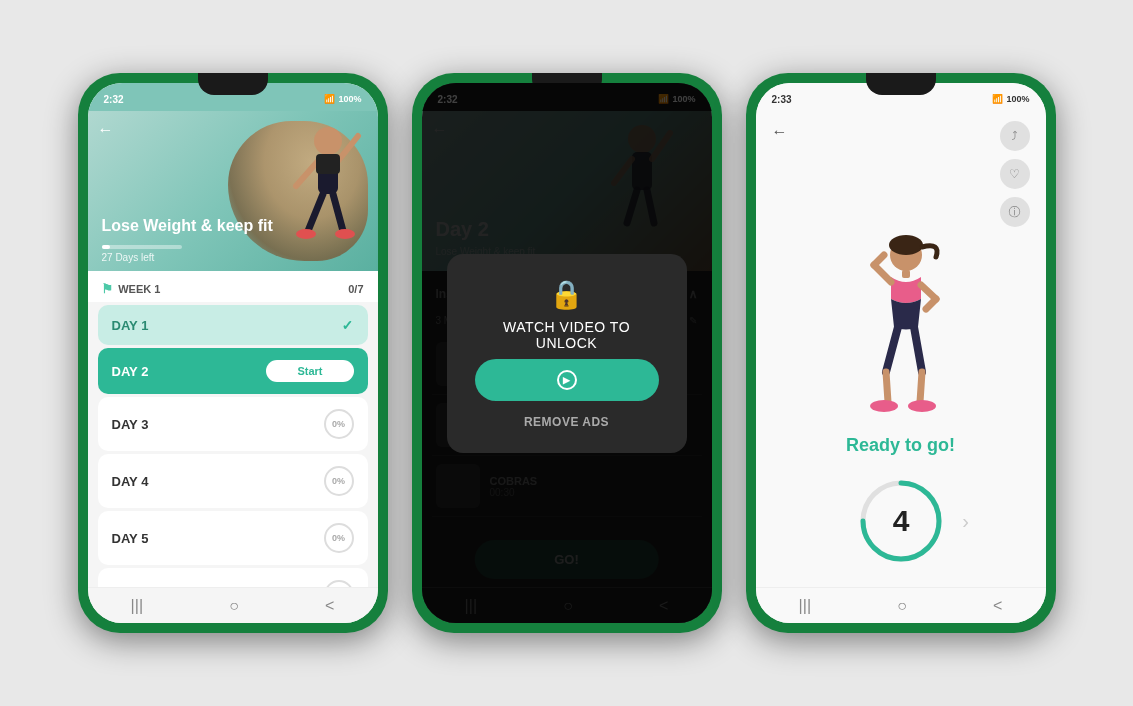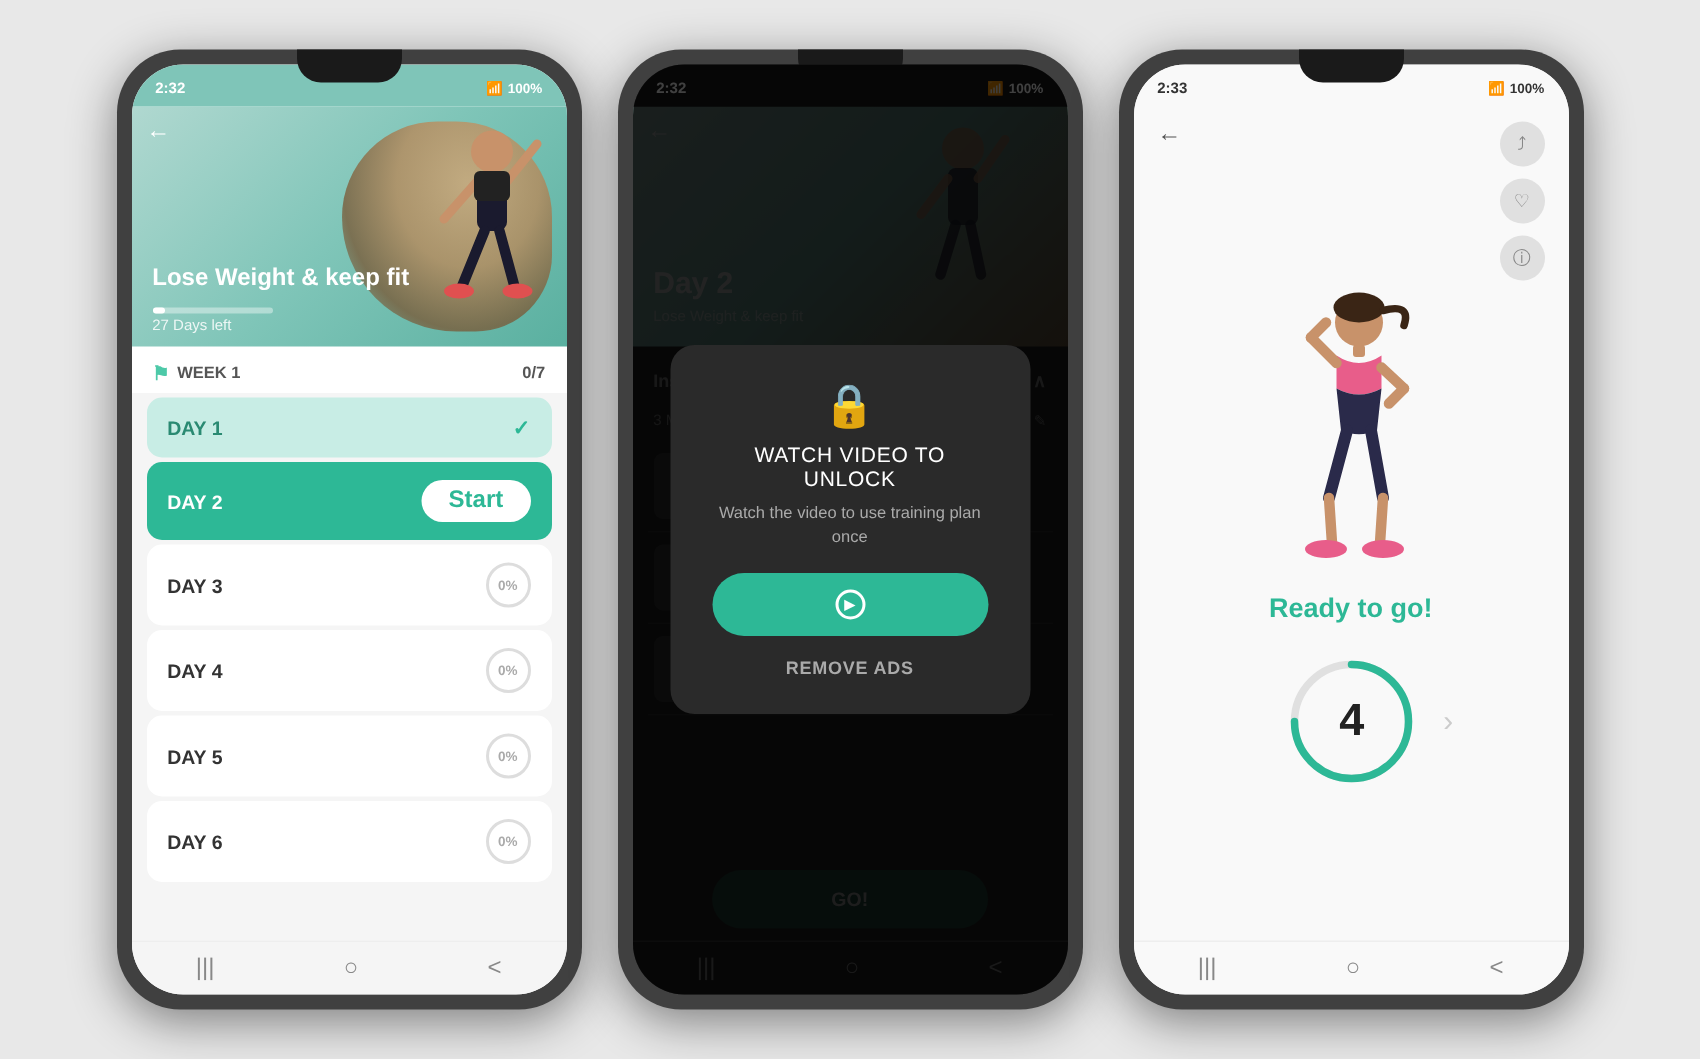--- a/index.html
+++ b/index.html
@@ -10,22 +10,22 @@
       align-items: center;
       width: 1133px;
       height: 706px;
       font-family: 'Arial', sans-serif;
       gap: 24px;
     }
 
     
     .phone {
       width: 310px;
-      height: 640px;
-      background: #404040;
+      height: 560px;
+      background: #15803d;
       border-radius: 42px;
       padding: 10px;
       box-shadow: 0 8px 32px rgba(0,0,0,0.45);
       position: relative;
       flex-shrink: 0;
     }
     .phone-inner {
       width: 100%;
       height: 100%;
       background: #fff;
@@ -106,22 +106,22 @@
       color: #333;
     }
     .day-row.active-done { background: #c8ede5; color: #2a8a72; align-items: flex-end; }
     .day-row.active-start { background: #2db896; color: #fff; }
     .day-check { color: #2db896; font-size: 14px; }
     .day-start-btn {
       background: #fff;
       color: #2db896;
       border: none;
       border-radius: 20px;
-      padding: 5px 18px;
-      font-size: 16px;
+      padding: 5px 31px;
+      font-size: 11px;
       font-weight: 700;
     }
     .day-percent {
       width: 30px; height: 30px;
       border-radius: 50%;
       border: 2px solid #ddd;
       display: flex; align-items: center; justify-content: center;
       font-size: 9px; color: #aaa;
     }
 
@@ -416,21 +416,20 @@
         </div>
       </div>
     </div>
 
     <div class="p2-go-btn" style="position:absolute;bottom:44px;left:50%;transform:translateX(-50%);background:#1a5c48;color:#fff;border-radius:25px;padding:12px 80px;font-size:13px;font-weight:700;opacity:0.4;">GO!</div>
 
     <div class="p2-modal-overlay">
       <div class="p2-modal">
         <div class="lock-icon-big">🔒</div>
         <div class="modal-title">WATCH VIDEO TO UNLOCK</div>
-        <div class="modal-desc">Watch the video to use training plan once</div>
         <button class="unlock-btn">
           <div class="play-circle">▶</div>
         </button>
         <div class="remove-ads-text">REMOVE ADS</div>
       </div>
     </div>
 
     <div class="p1-nav" style="background:#1a1a1a;border-top:1px solid #333;">
       <span class="nav-icon" style="color:#666;">|||</span>
       <span class="nav-icon" style="color:#666;">○</span>

